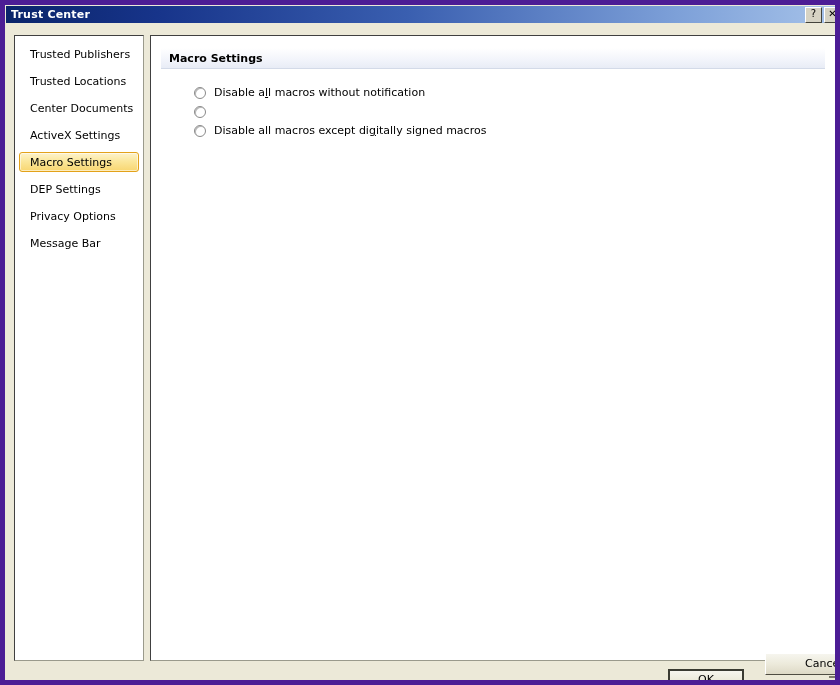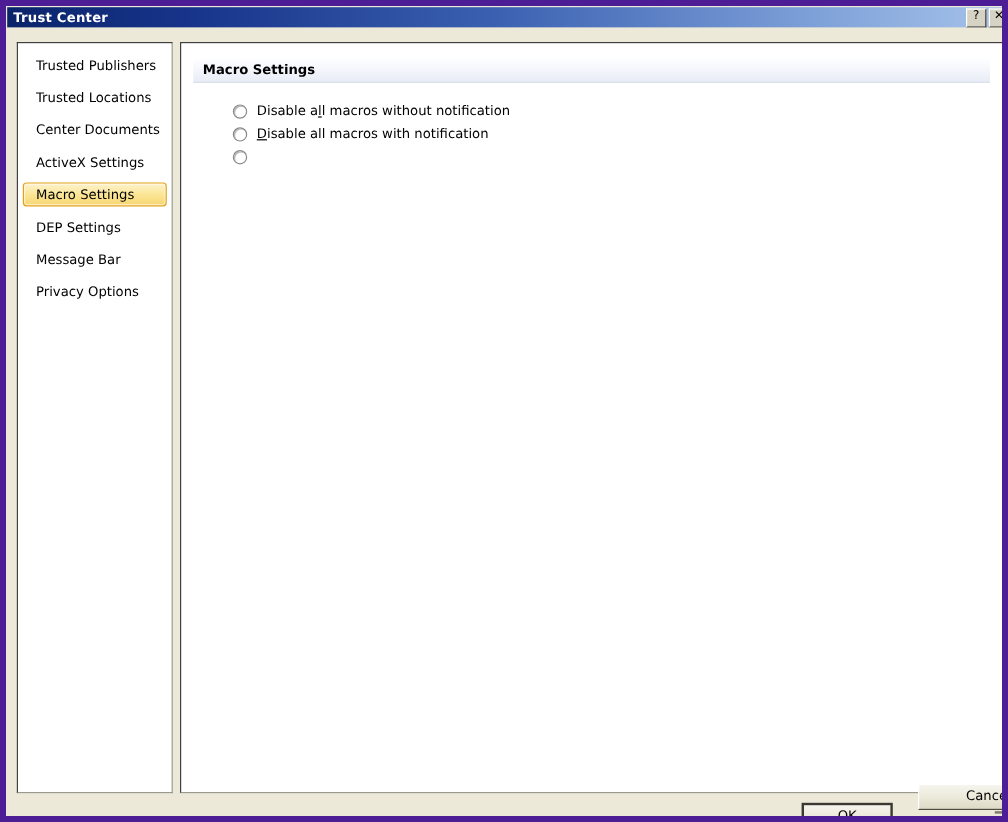--- a/index.html
+++ b/index.html
@@ -268,47 +268,47 @@
       <div class="nav-item">
           <span>ActiveX Settings</span>
         </div>
       <div class="nav-item selected">
           <span>Macro Settings</span>
         </div>
       <div class="nav-item">
           <span>DEP Settings</span>
         </div>
       <div class="nav-item">
+          <span>Privacy Options</span>
+        </div>
+      <div class="nav-item">
           <span>Message Bar</span>
-        </div>
-      <div class="nav-item">
-          <span>Privacy Options</span>
         </div>
     </div>
 
     <div class="main-panel">
 
       <div class="panel-header">
         <span class="panel-header-title">Macro Settings</span>
       </div>
 
       <div class="radio-group">
 
         <div class="radio-row">
           <span class="radio-mark"></span>
           <span class="radio-label"><span>Disable a</span><u>l</u><span>l macros without notification</span></span>
         </div>
 
         <div class="radio-row">
           <span class="radio-mark"></span>
-          <span class="radio-label"><span></span><u>D</u><span>isable all macros with notification</span></span>
         </div>
 
         <div class="radio-row">
           <span class="radio-mark"></span>
+          <span class="radio-label"><span>Disable all macros except di</span><u>g</u><span>itally signed macros</span></span>
         </div>
 
 
       </div>
     </div>
 
     <div class="footer">
       <div class="btn default btn-ok">OK</div>
       <div class="btn btn-cancel">Cancel</div>
       <div class="resize-grip">

